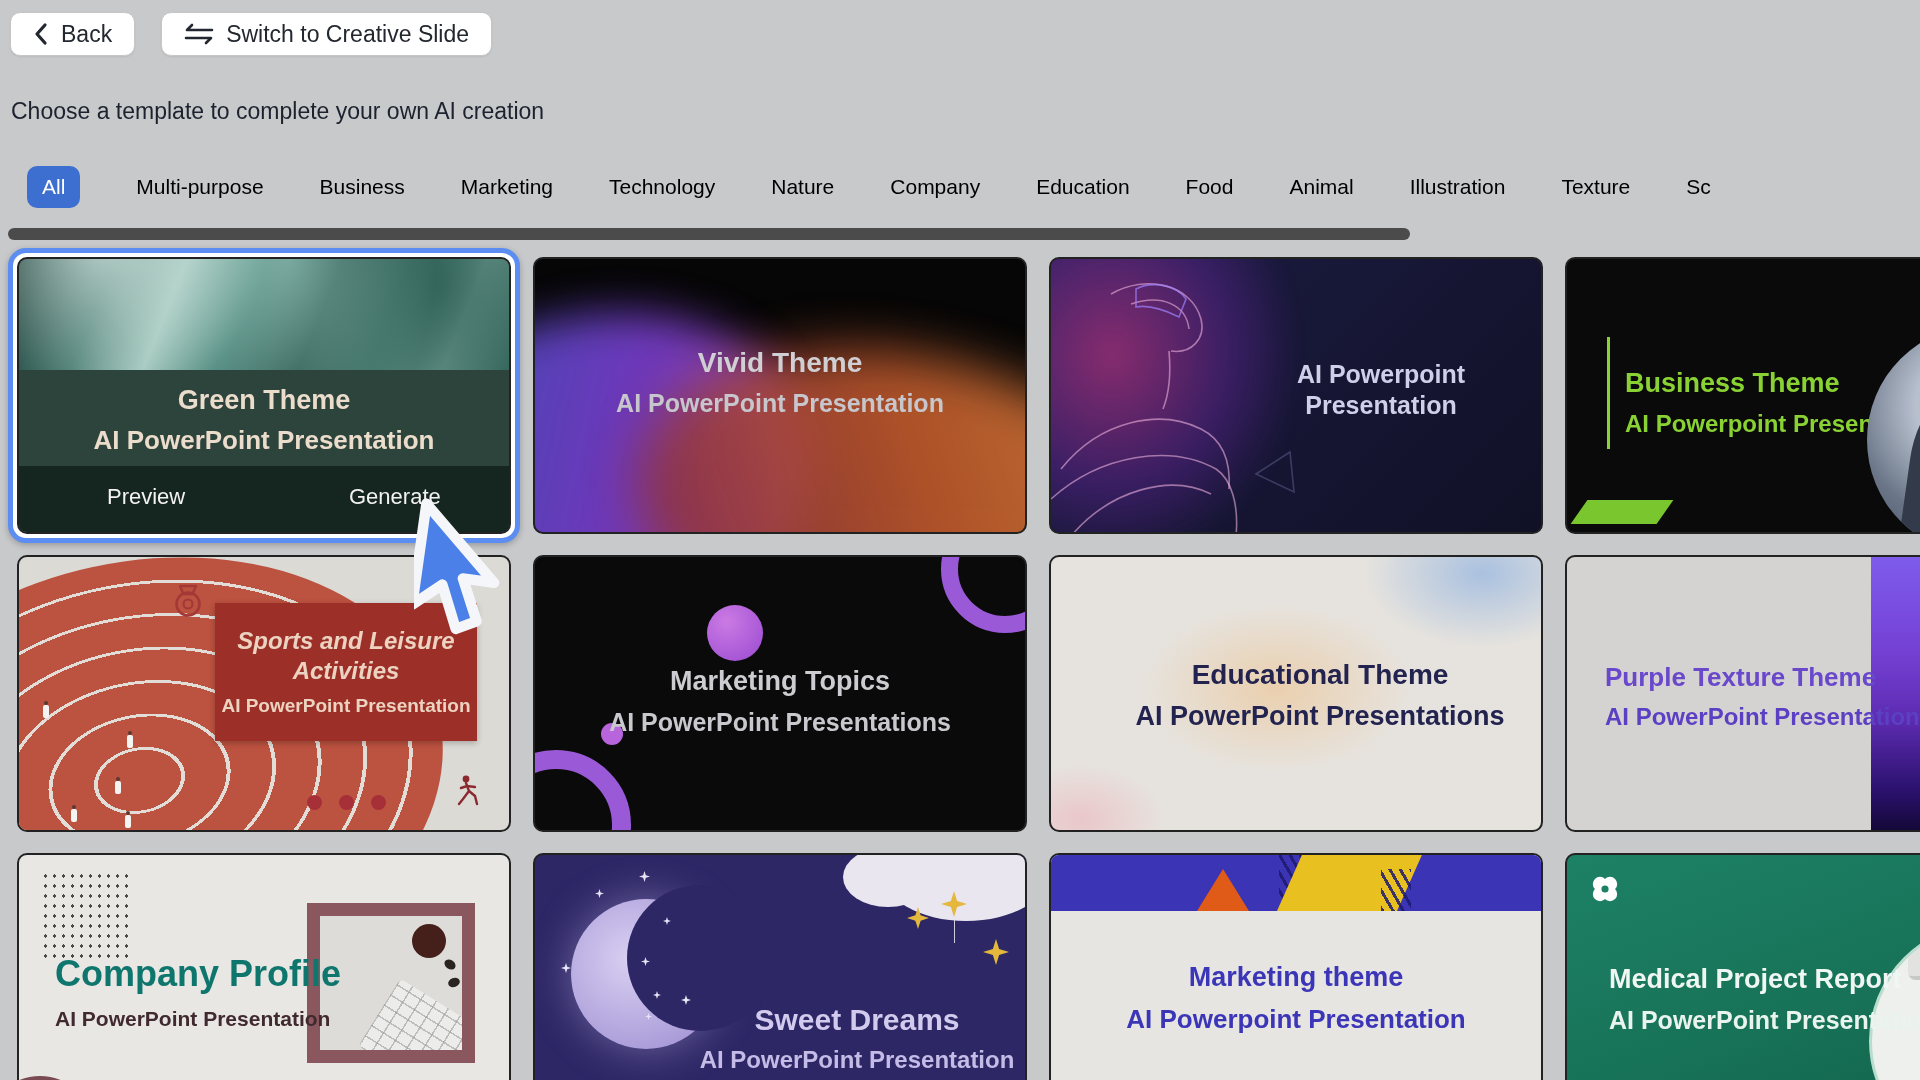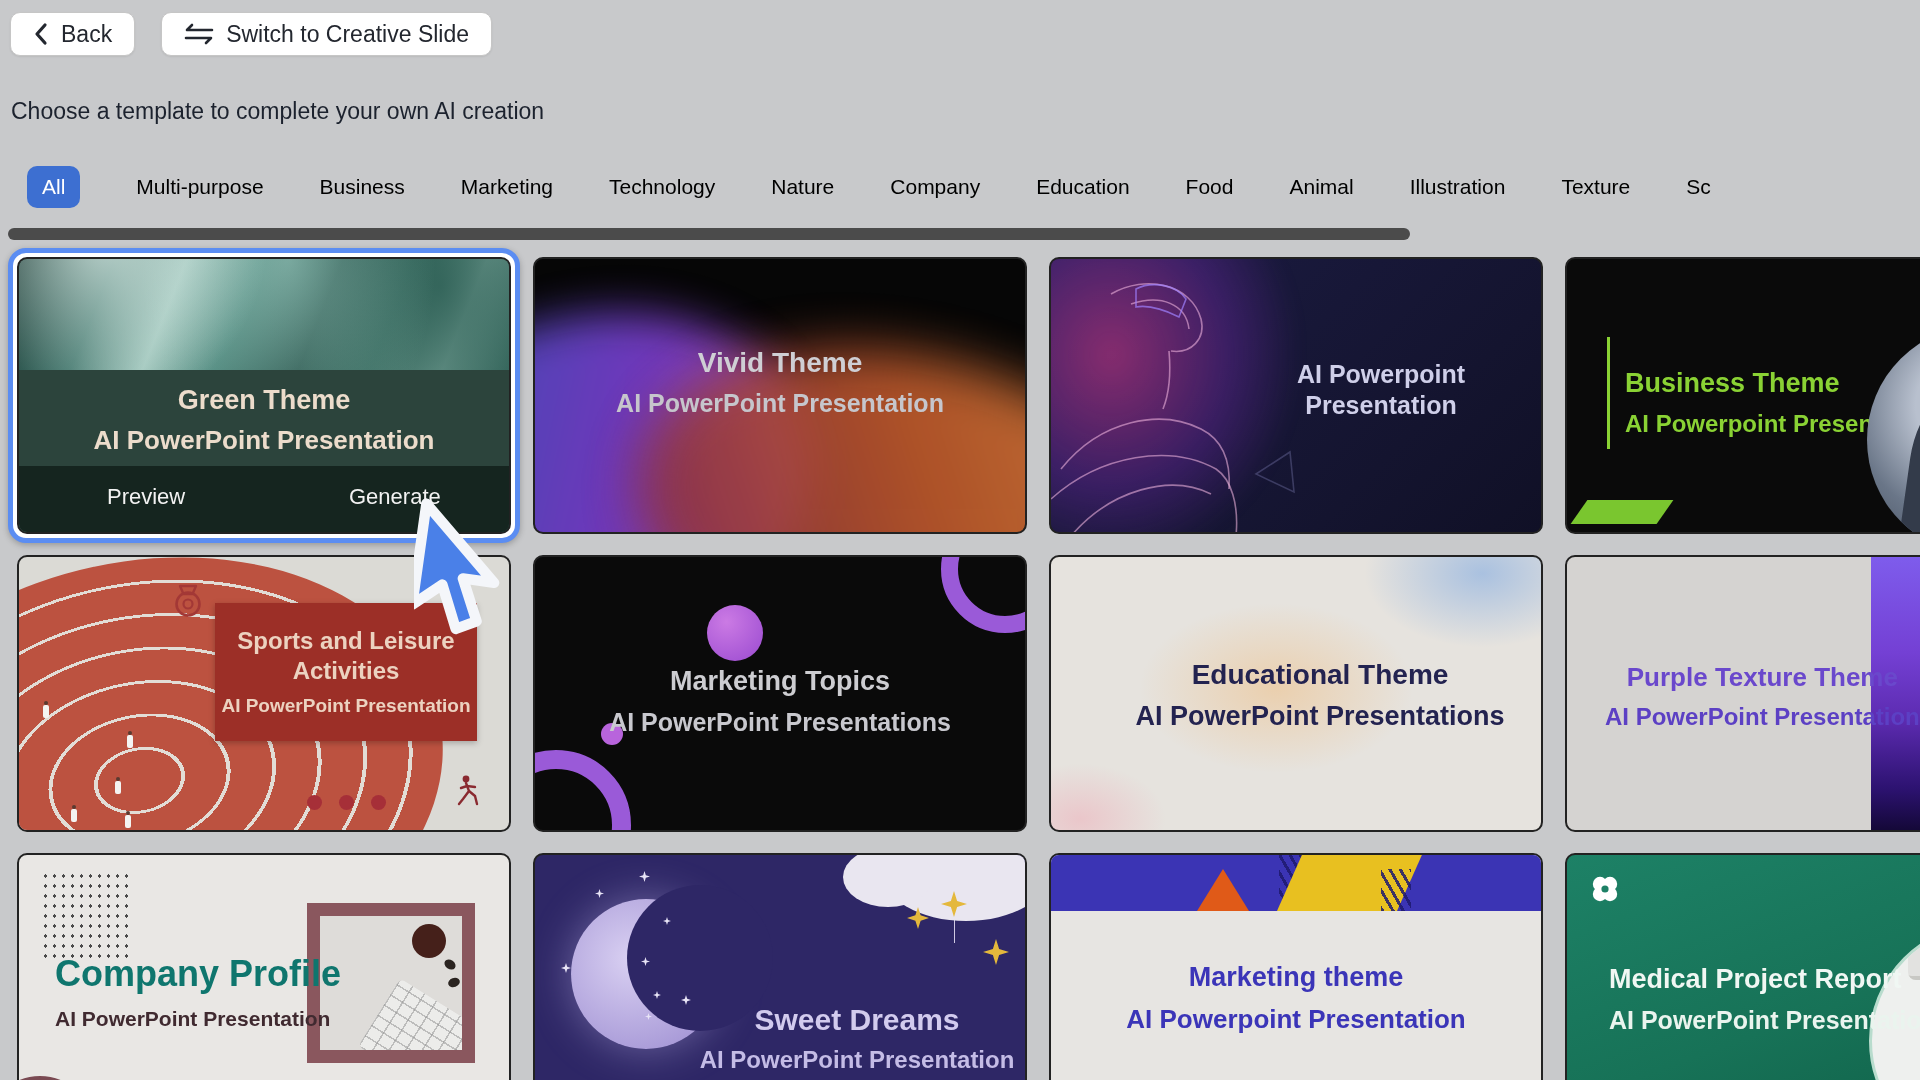--- a/index.html
+++ b/index.html
@@ -92,21 +92,21 @@
 
   
   .sports { background:#dbdad5; }
   .sports .track { position:absolute; left:-38%; bottom:-62%; width:125%; height:160%;
     border-radius:50%;
     background:repeating-radial-gradient(ellipse at center, #bc5240 0 42px, #e2ddd6 42px 46px);
     transform:rotate(-12deg); }
   .sports .panel { position:absolute; left:196px; top:46px; width:262px; height:138px;
     background:#9c2f27; display:flex; flex-direction:column; justify-content:center; gap:4px;
     box-shadow:0 2px 6px rgba(0,0,0,.25); }
-  .sports .panel .c-title { color:#ecd2c0; font-size:24px; }
+  .sports .panel .c-title { color:#ecd2c0; font-size:24px;font-style:italic; }
   .sports .panel .c-sub   { color:#ecd2c0; font-size:19px; margin-top:4px; }
   .sports .medal { position:absolute; left:152px; top:26px; }
   .sports .dot { position:absolute; width:15px; height:15px; border-radius:50%; background:#a62f38; top:238px; }
   .sports .runner-icon { position:absolute; right:22px; bottom:24px; }
   .sports .athlete { position:absolute; width:6px; height:13px; background:#f4f4f2; border-radius:2px; }
   .sports .athlete::before { content:""; position:absolute; left:1px; top:-4px; width:4px; height:4px;
     border-radius:50%; background:#5a3a30; }
 
   
   .mkt { background:#0a0a0a; }
@@ -130,21 +130,21 @@
     #e6e3de; }
   .edu .txt { position:absolute; left:0; top:100px; width:100%;padding-left:48px; }
   .edu .c-title { color:#232350; font-size:28px; }
   .edu .c-sub   { color:#232350; font-size:27px; margin-top:8px; }
 
   
   .ptx { background:#d5d3d1; }
   .ptx .strip { position:absolute; left:304px; top:0; width:190px; height:100%;
     background:linear-gradient(180deg,#7e5cec 0%,#7440d4 35%,#5c2bb0 60%,#2c1270 85%,#140838 100%); }
   .ptx .txt { position:absolute; left:38px; top:104px; text-align:left; }
-  .ptx .c-title { color:#6a48cc; font-size:26px; text-align:center; }
+  .ptx .c-title { color:#6a48cc; font-size:26px; text-align:left; }
   .ptx .c-sub   { color:#5c40c4; font-size:24px; text-align:left; margin-top:8px; }
 
   
   .comp { background:#e9e7e4; }
   .comp .dots { position:absolute; left:22px; top:16px; width:88px; height:92px;
     background-image:radial-gradient(#4a4a4a 1.4px, transparent 1.5px); background-size:9px 10px; }
   .comp .frame { position:absolute; left:288px; top:48px; width:168px; height:160px;
     border:13px solid #8a575e; background:#dedcd9; overflow:hidden; }
   .comp .coffee { position:absolute; right:16px; top:8px; width:34px; height:34px; border-radius:50%;
     background:#45201a; }

